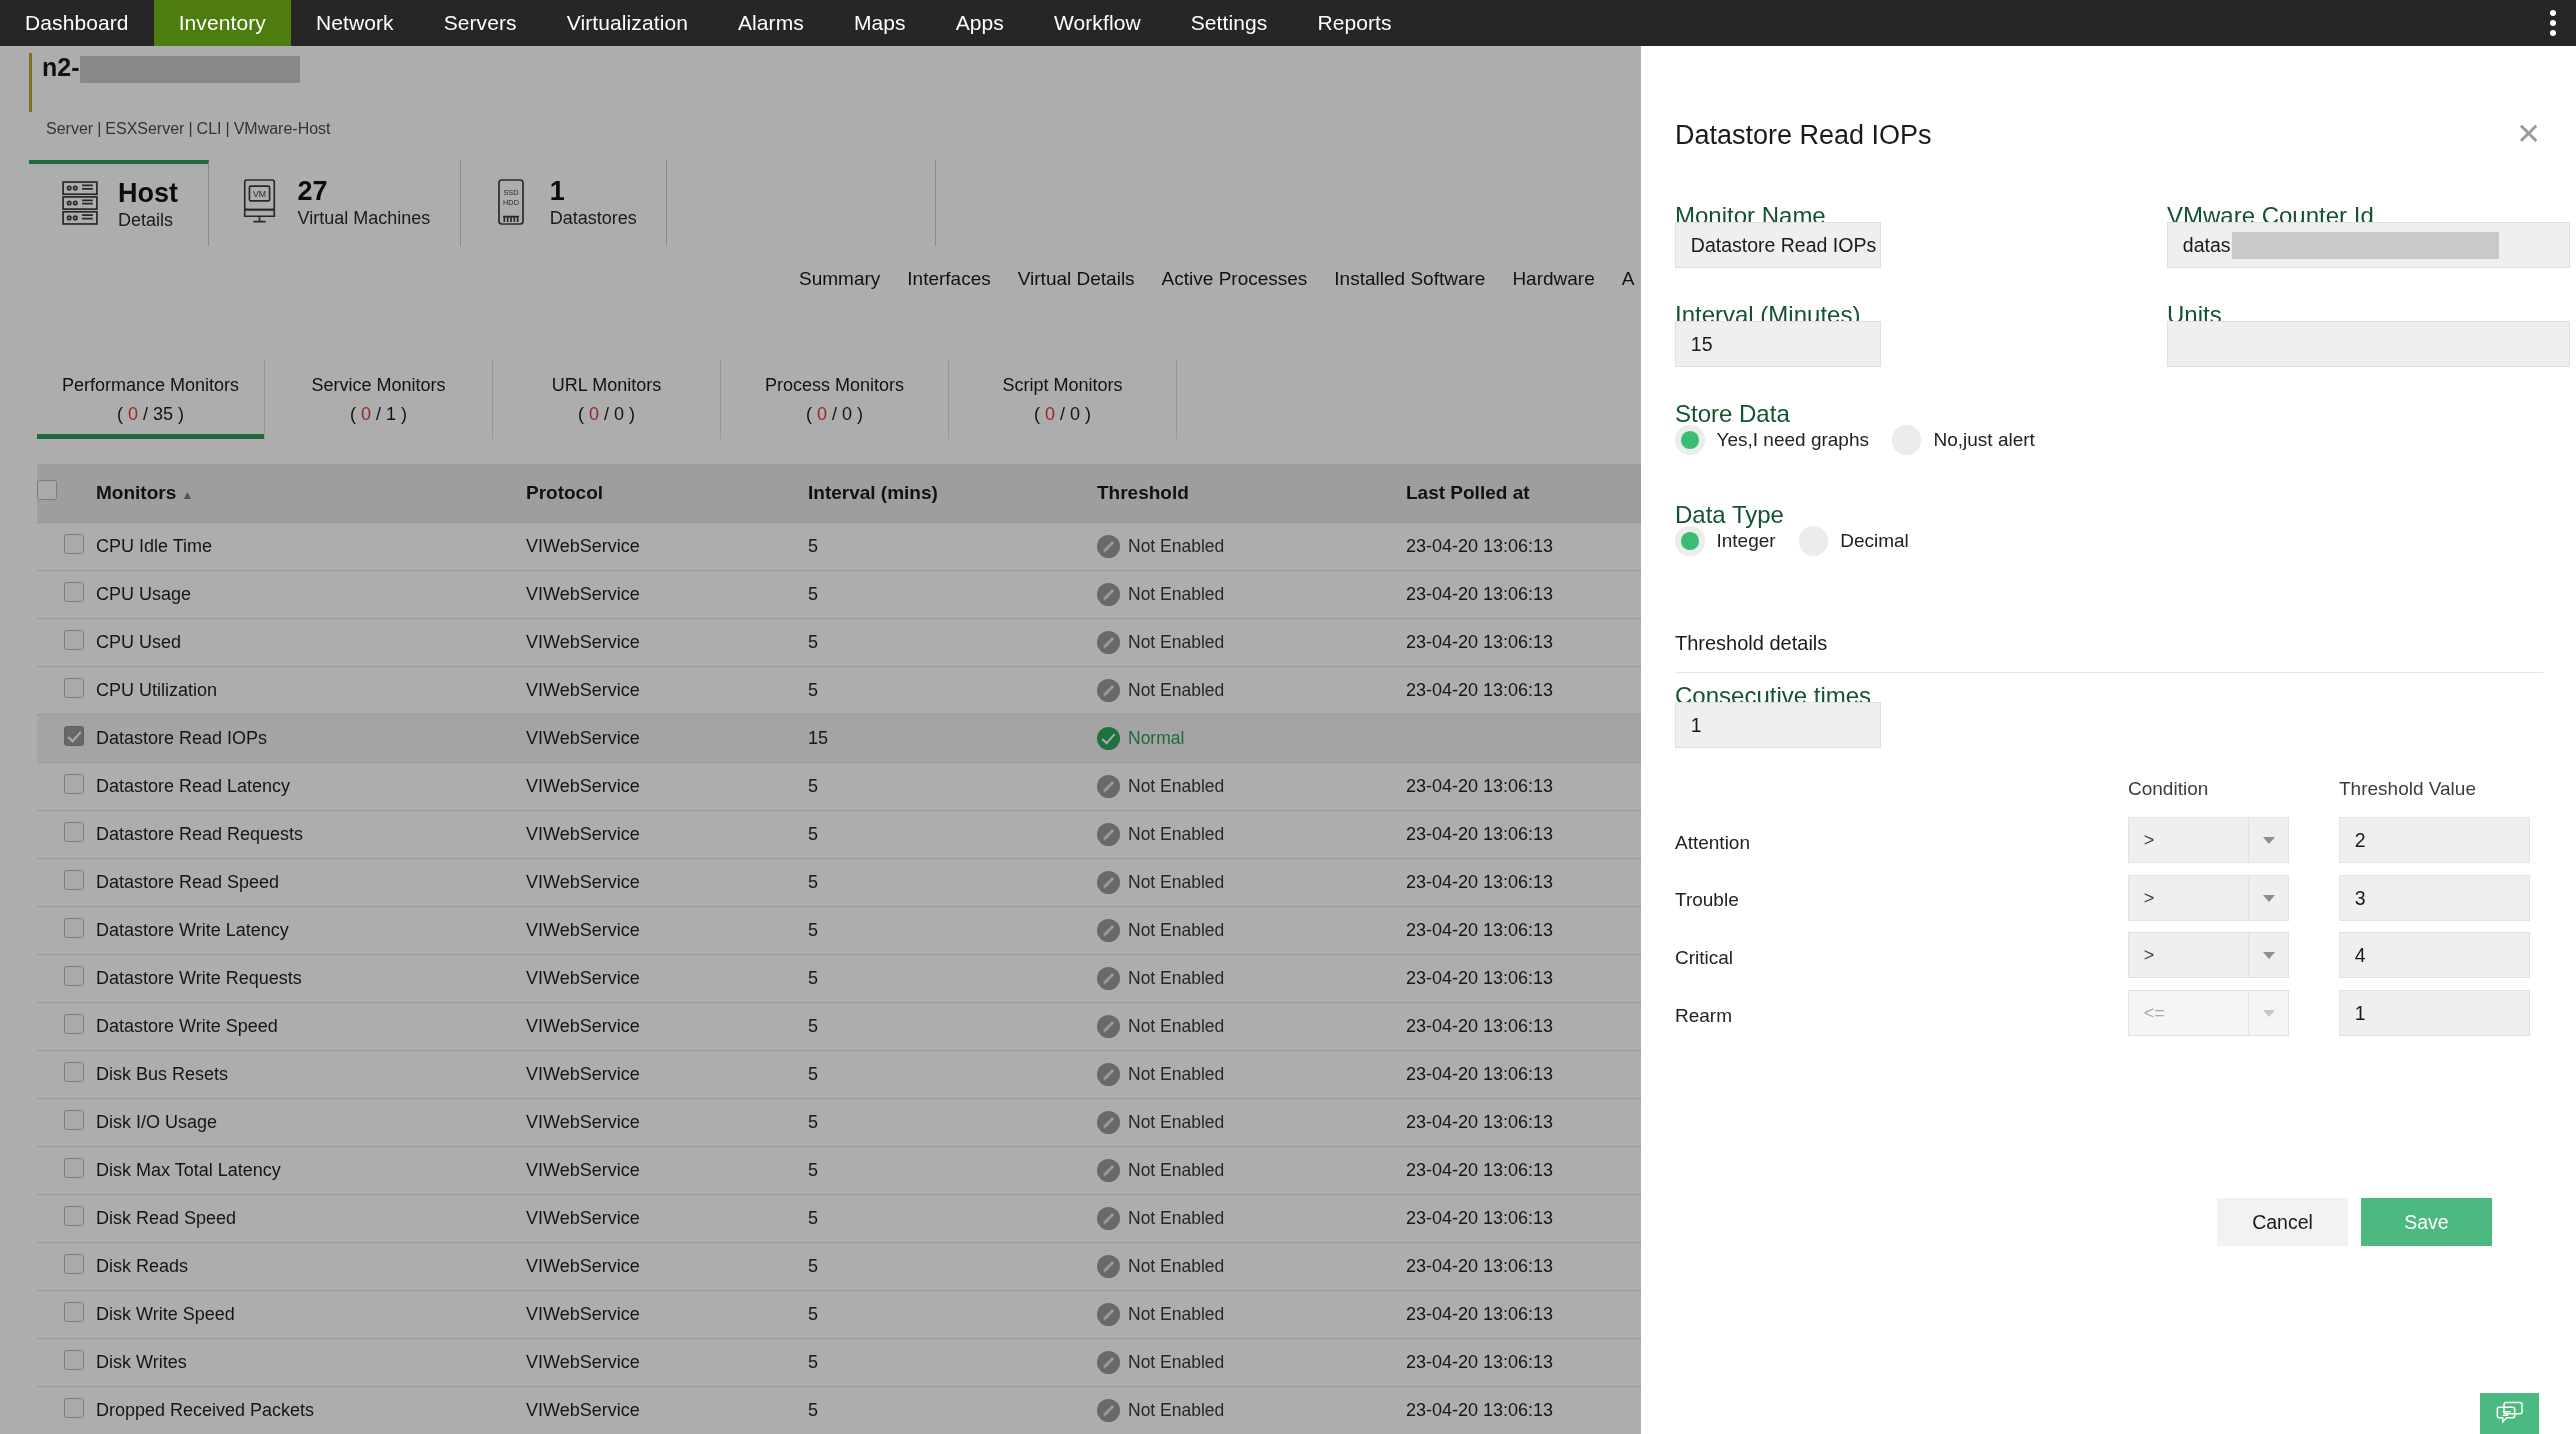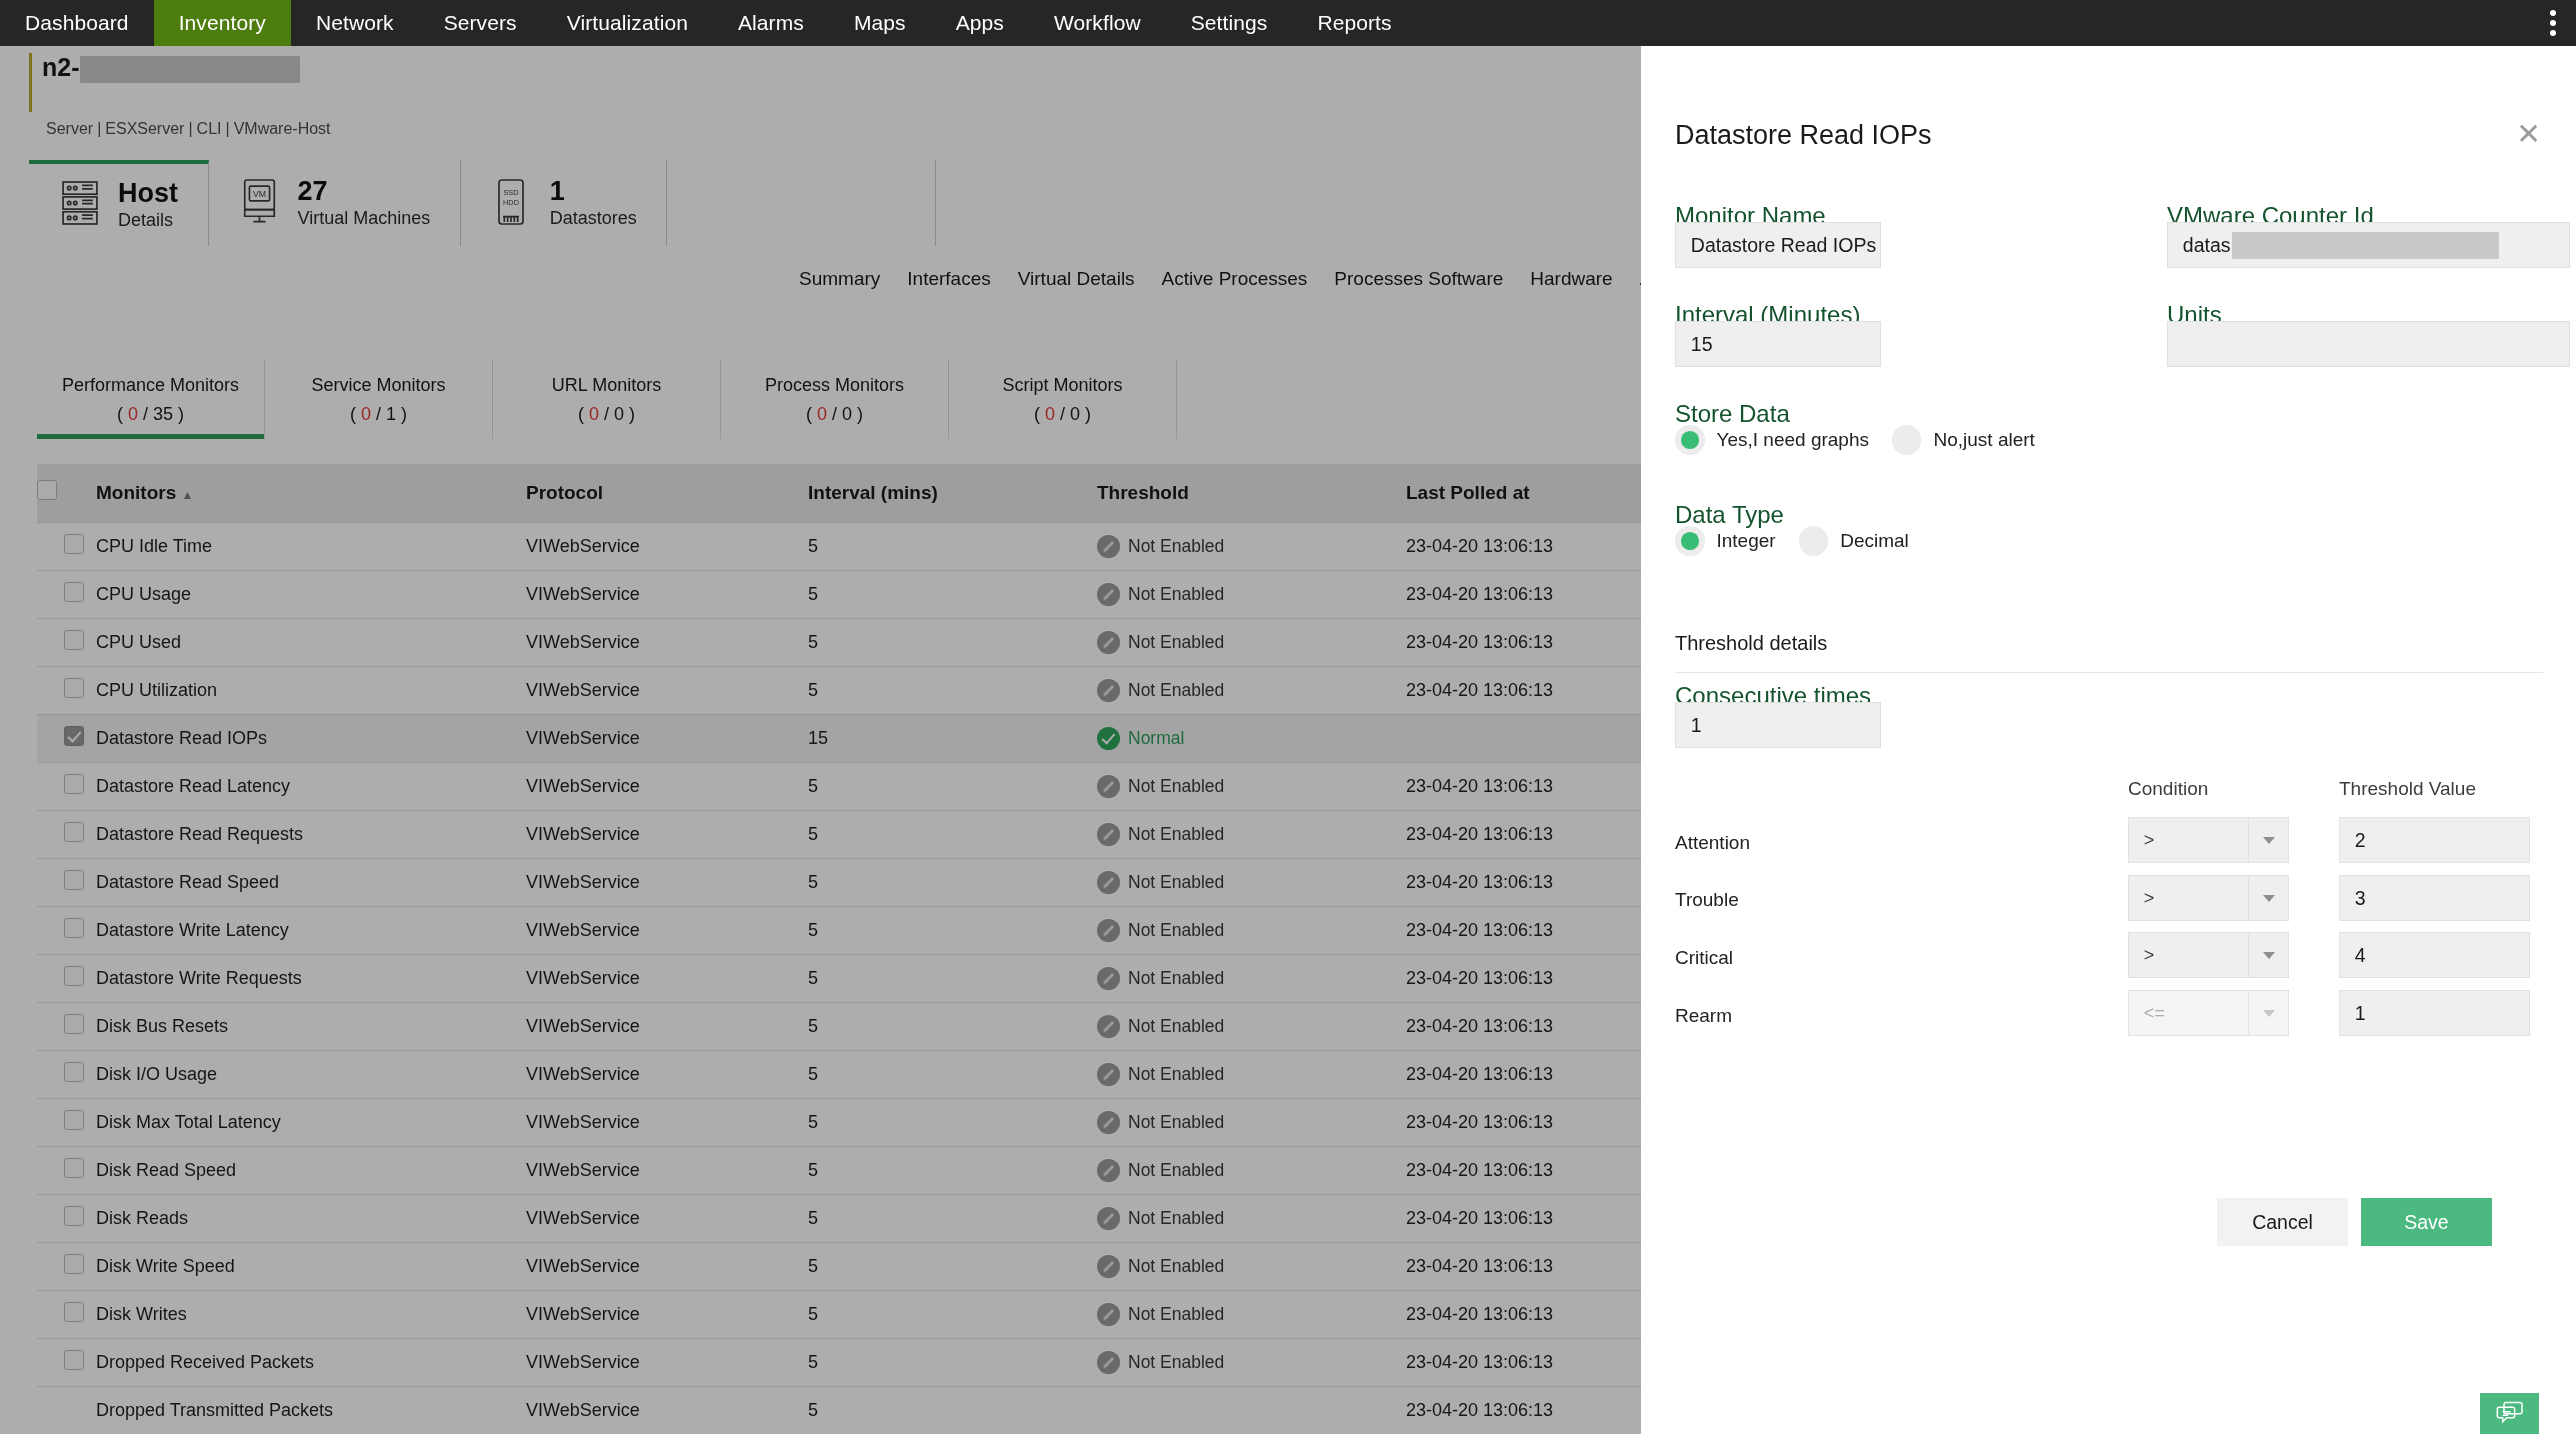--- a/index.html
+++ b/index.html
@@ -275,21 +275,21 @@
         </div>
       </div>
       <div class="card-spacer"></div>
     </div>
 
     <div class="subtabs" id="subtabs">
         <div class="st">Summary</div>
         <div class="st">Interfaces</div>
         <div class="st">Virtual Details</div>
         <div class="st">Active Processes</div>
-        <div class="st">Processes Software</div>
+        <div class="st">Installed Software</div>
         <div class="st">Hardware</div>
         <div class="st">A</div>
       </div>
 
     <div class="mtabs" id="mtabs">
         <div class="mtab active">
           <div class="t1">Performance Monitors</div>
           <div class="t2">( <span class="zero">0</span> / <span>35</span> )</div>
         </div>
         <div class="mtab">
@@ -450,20 +450,33 @@
               <td class="col-thr">
                 <div class="thr">
                   <span class="dot-disabled"></span>
                   <span class="thr-label">Not Enabled</span>
                 </div>
               </td>
               <td class="col-last">23-04-20 13:06:13</td>
             </tr>
             <tr class="">
               <td class="col-cb"><span class="cb"></span></td>
+              <td class="col-name">Datastore Write Speed</td>
+              <td class="col-proto">VIWebService</td>
+              <td class="col-int">5</td>
+              <td class="col-thr">
+                <div class="thr">
+                  <span class="dot-disabled"></span>
+                  <span class="thr-label">Not Enabled</span>
+                </div>
+              </td>
+              <td class="col-last">23-04-20 13:06:13</td>
+            </tr>
+            <tr class="">
+              <td class="col-cb"><span class="cb"></span></td>
               <td class="col-name">Disk Bus Resets</td>
               <td class="col-proto">VIWebService</td>
               <td class="col-int">5</td>
               <td class="col-thr">
                 <div class="thr">
                   <span class="dot-disabled"></span>
                   <span class="thr-label">Not Enabled</span>
                 </div>
               </td>
               <td class="col-last">23-04-20 13:06:13</td>

